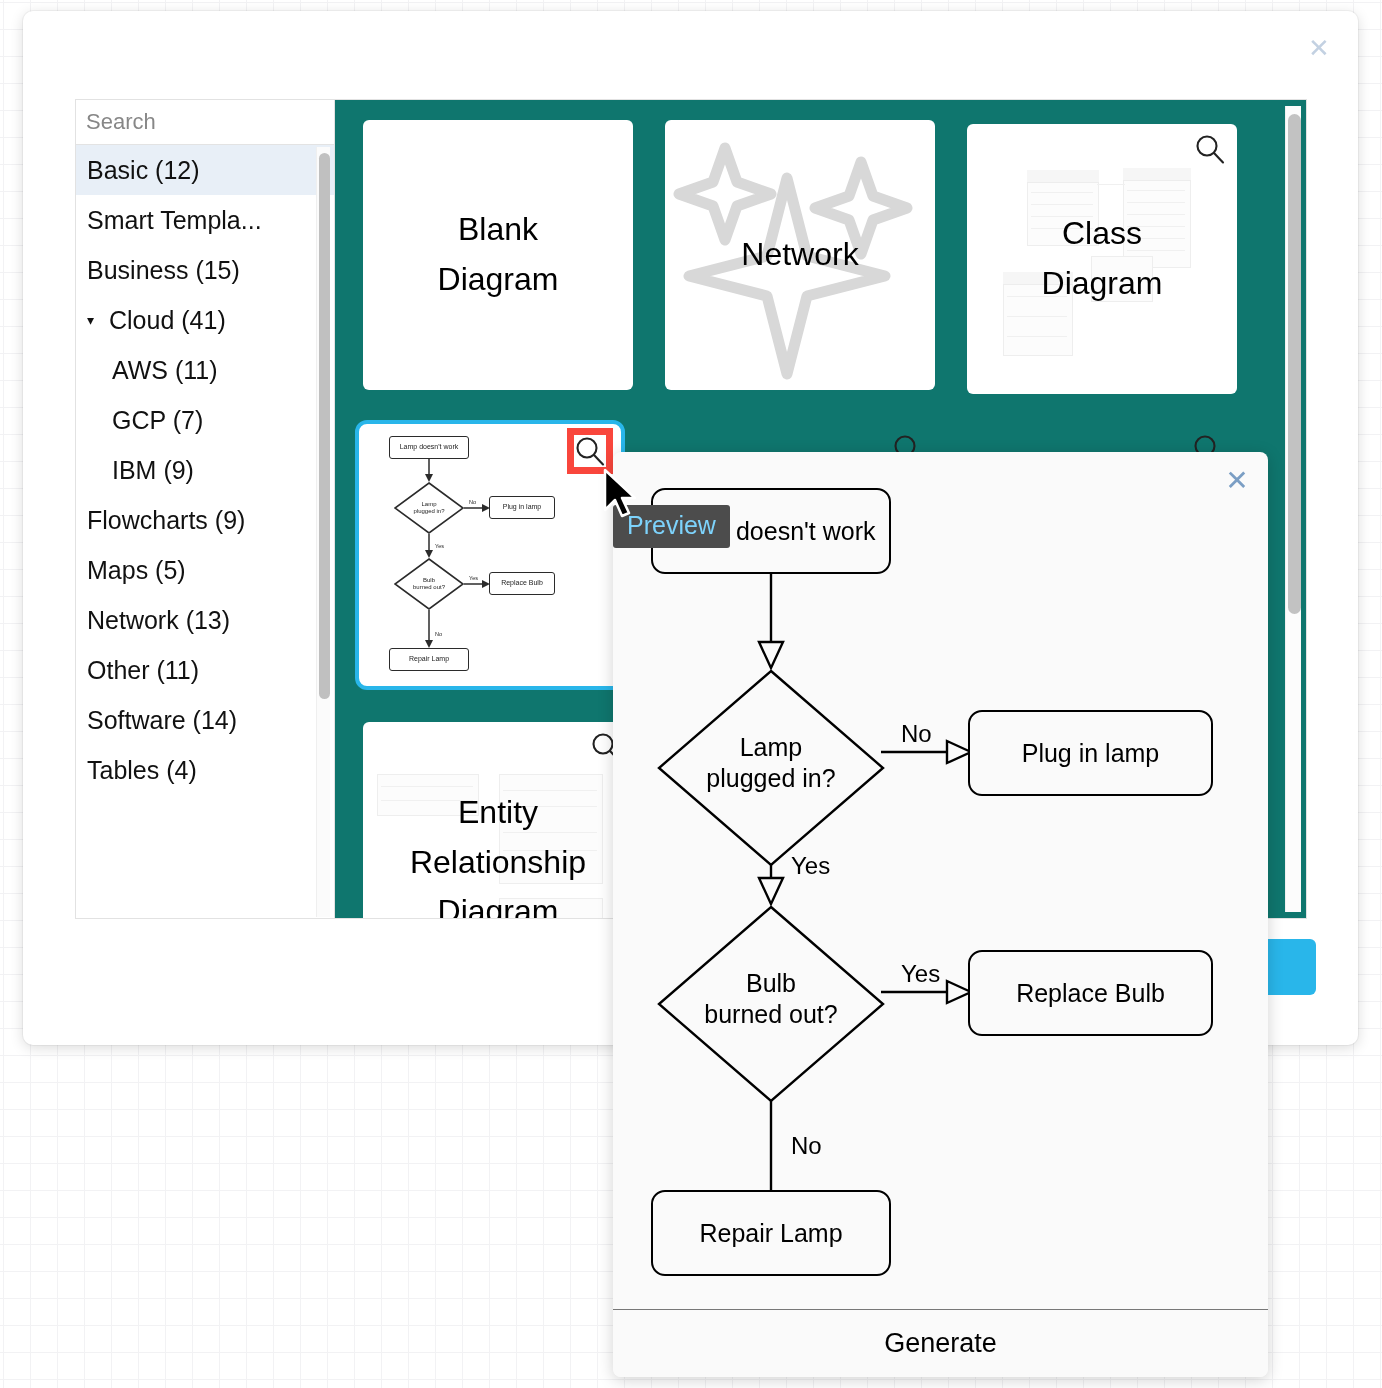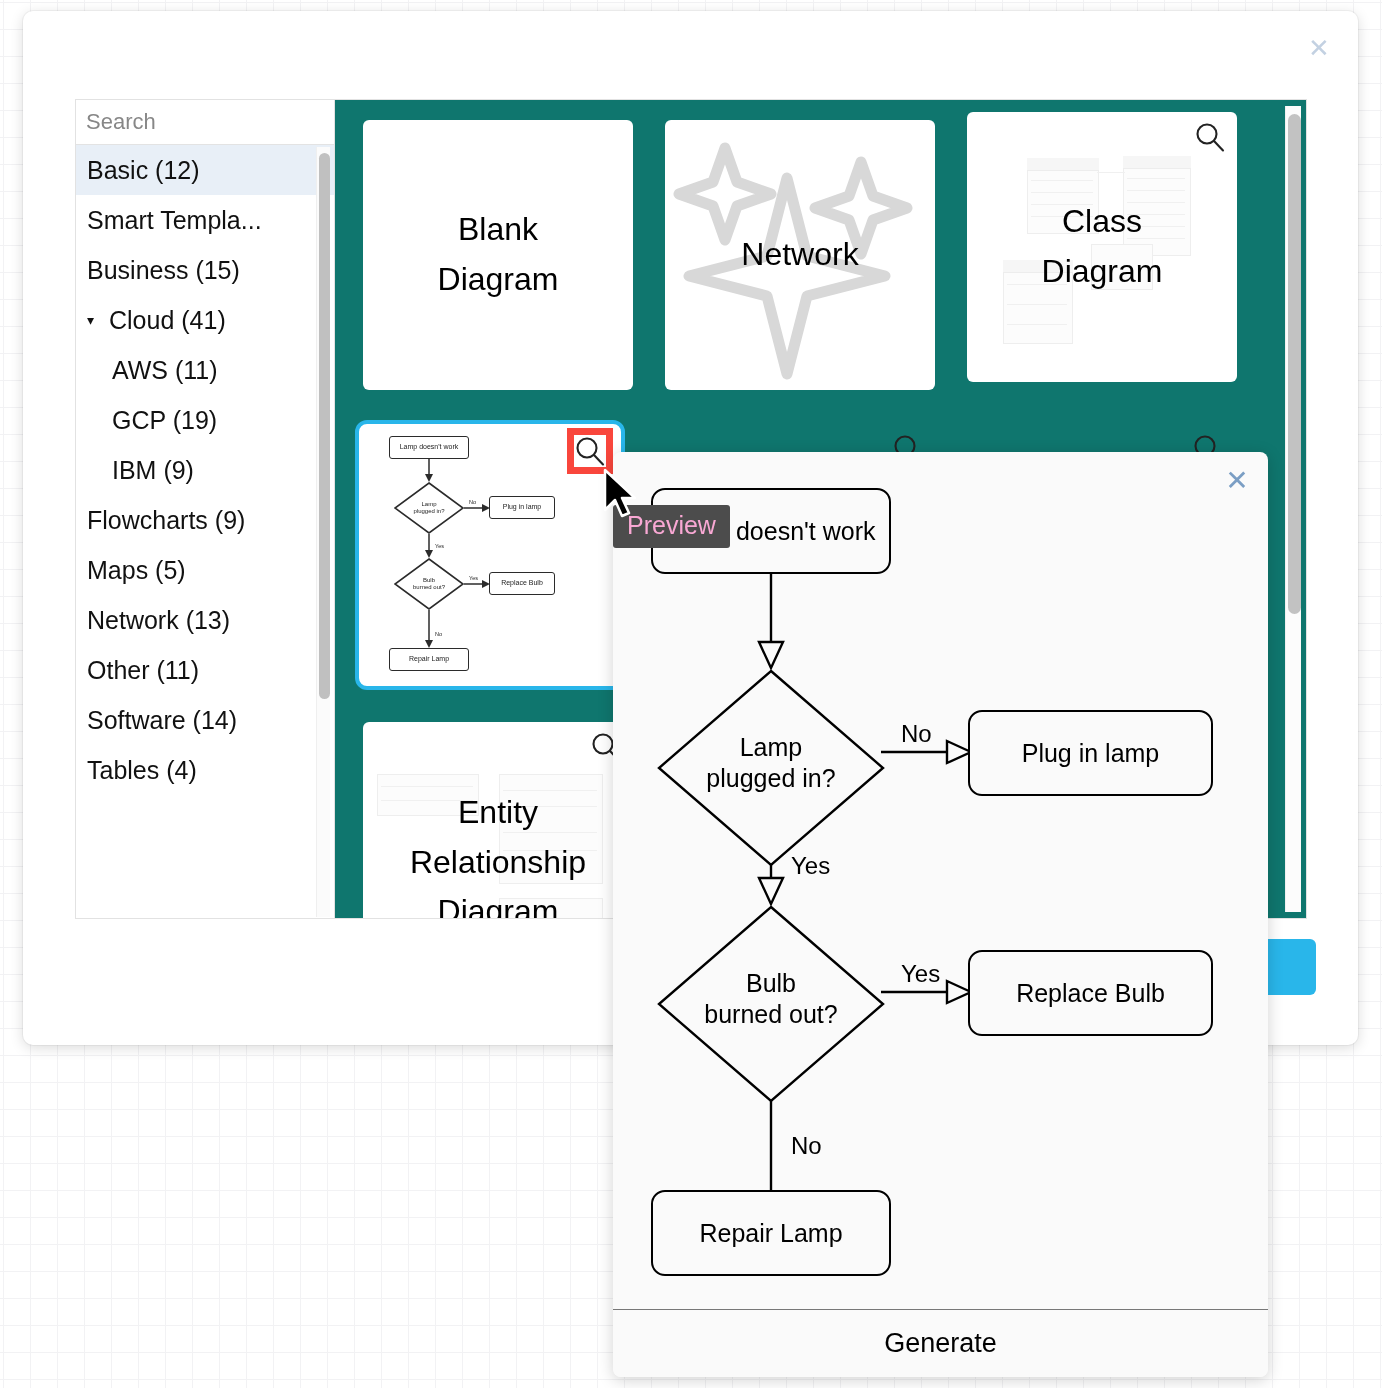--- a/index.html
+++ b/index.html
@@ -248,21 +248,21 @@
   .pv-edge-label {
     position: absolute;
     font-size: 24px; color: #000;
   }
 
   
   #tooltip {
     position: absolute;
     left: 613px; top: 505px;
     background: #4c4c4c;
-    color: #f9a8d4;
+    color: #7dd3fc;
     font-size: 25px;
     padding: 6px 14px 8px 14px;
     border-radius: 3px;
     z-index: 60;
     white-space: nowrap;
   }
 
   
   #cursor {
     position: absolute;
@@ -296,21 +296,21 @@
             <span>Business (15)</span>
           </li>
           <li class="cat-item">
             <span class="cat-caret">▾</span>
             <span>Cloud (41)</span>
           </li>
           <li class="cat-item child">
             <span>AWS (11)</span>
           </li>
           <li class="cat-item child">
-            <span>GCP (19)</span>
+            <span>GCP (7)</span>
           </li>
           <li class="cat-item child">
             <span>IBM (9)</span>
           </li>
           <li class="cat-item">
             <span>Flowcharts (9)</span>
           </li>
           <li class="cat-item">
             <span>Maps (5)</span>
           </li>
@@ -341,21 +341,21 @@
 
       <div class="tpl-card" style="left:330px; top:20px;">
         <svg width="270" height="270" viewBox="0 0 270 270" style="position:absolute;left:0;top:0;">
           <path class="sparkle" d="M60 28 L72 62 L106 74 L72 86 L60 120 L48 86 L14 74 L48 62 Z"></path>
           <path class="sparkle" d="M196 42 L208 76 L242 88 L208 100 L196 134 L184 100 L150 88 L184 76 Z"></path>
           <path class="sparkle" d="M122 58 L142 136 L220 156 L142 176 L122 254 L102 176 L24 156 L102 136 Z"></path>
         </svg>
         <div class="tpl-label">Network</div>
       </div>
 
-      <div class="tpl-card" style="left:632px; top:12px;text-decoration:underline;">
+      <div class="tpl-card" style="left:632px; top:24px;text-decoration:underline;">
         <div class="card-mag">
           <svg width="34" height="34" viewBox="0 0 34 34">
             <circle cx="14" cy="14" r="9.5" fill="none" stroke="#222" stroke-width="2.1"></circle>
             <line x1="21" y1="21" x2="30" y2="30.5" stroke="#222" stroke-width="2.1" stroke-linecap="round"></line>
           </svg>
         </div>
         <div>
           <div class="ghost-box" style="left:60px; top:46px; width:72px; height:76px;"></div>
           <div class="ghost-hdr" style="left:60px; top:46px; width:72px; height:13px;"></div>
           <div class="ghost-line" style="left:64px; top:68px; width:62px;"></div>

